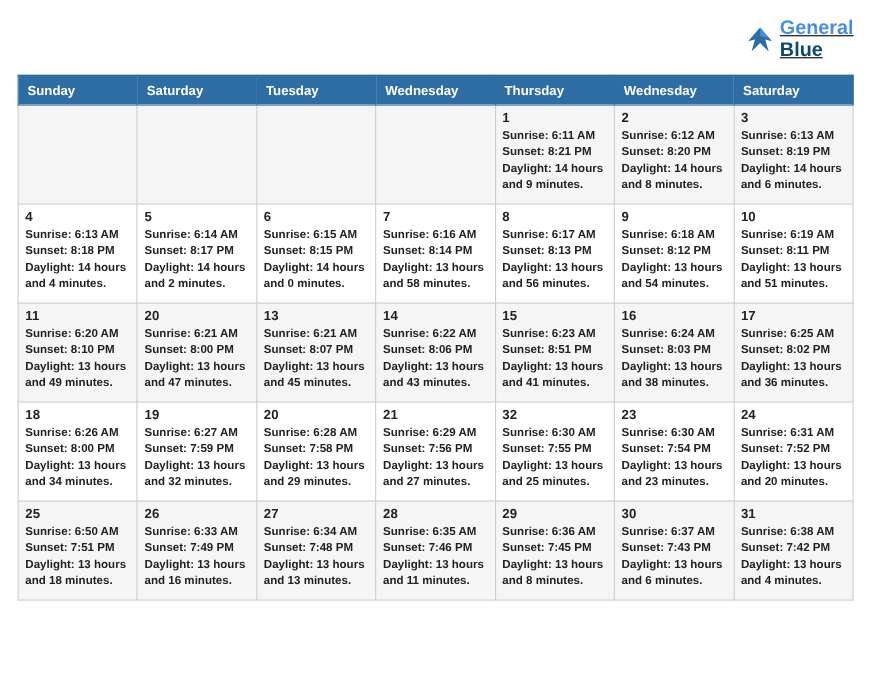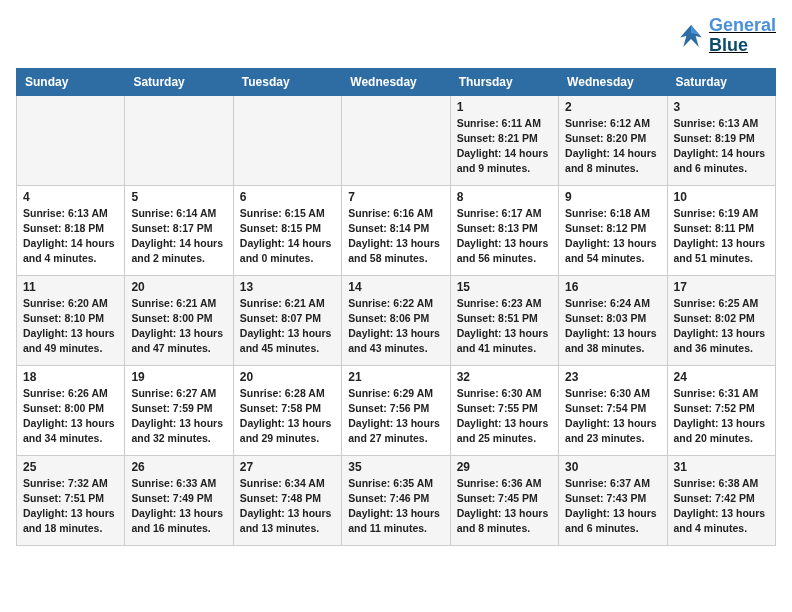--- a/index.html
+++ b/index.html
@@ -278,38 +278,38 @@
         <td>
           <div class="day-number">24</div>
           <div class="day-info">Sunrise: 6:31 AM
 Sunset: 7:52 PM
 Daylight: 13 hours and 20 minutes.</div>
         </td>
       </tr>
       <tr>
         <td>
           <div class="day-number">25</div>
-          <div class="day-info">Sunrise: 7:32 AM
+          <div class="day-info">Sunrise: 6:50 AM
 Sunset: 7:51 PM
 Daylight: 13 hours and 18 minutes.</div>
         </td>
         <td>
           <div class="day-number">26</div>
           <div class="day-info">Sunrise: 6:33 AM
 Sunset: 7:49 PM
 Daylight: 13 hours and 16 minutes.</div>
         </td>
         <td>
           <div class="day-number">27</div>
           <div class="day-info">Sunrise: 6:34 AM
 Sunset: 7:48 PM
 Daylight: 13 hours and 13 minutes.</div>
         </td>
         <td>
-          <div class="day-number">35</div>
+          <div class="day-number">28</div>
           <div class="day-info">Sunrise: 6:35 AM
 Sunset: 7:46 PM
 Daylight: 13 hours and 11 minutes.</div>
         </td>
         <td>
           <div class="day-number">29</div>
           <div class="day-info">Sunrise: 6:36 AM
 Sunset: 7:45 PM
 Daylight: 13 hours and 8 minutes.</div>
         </td>

